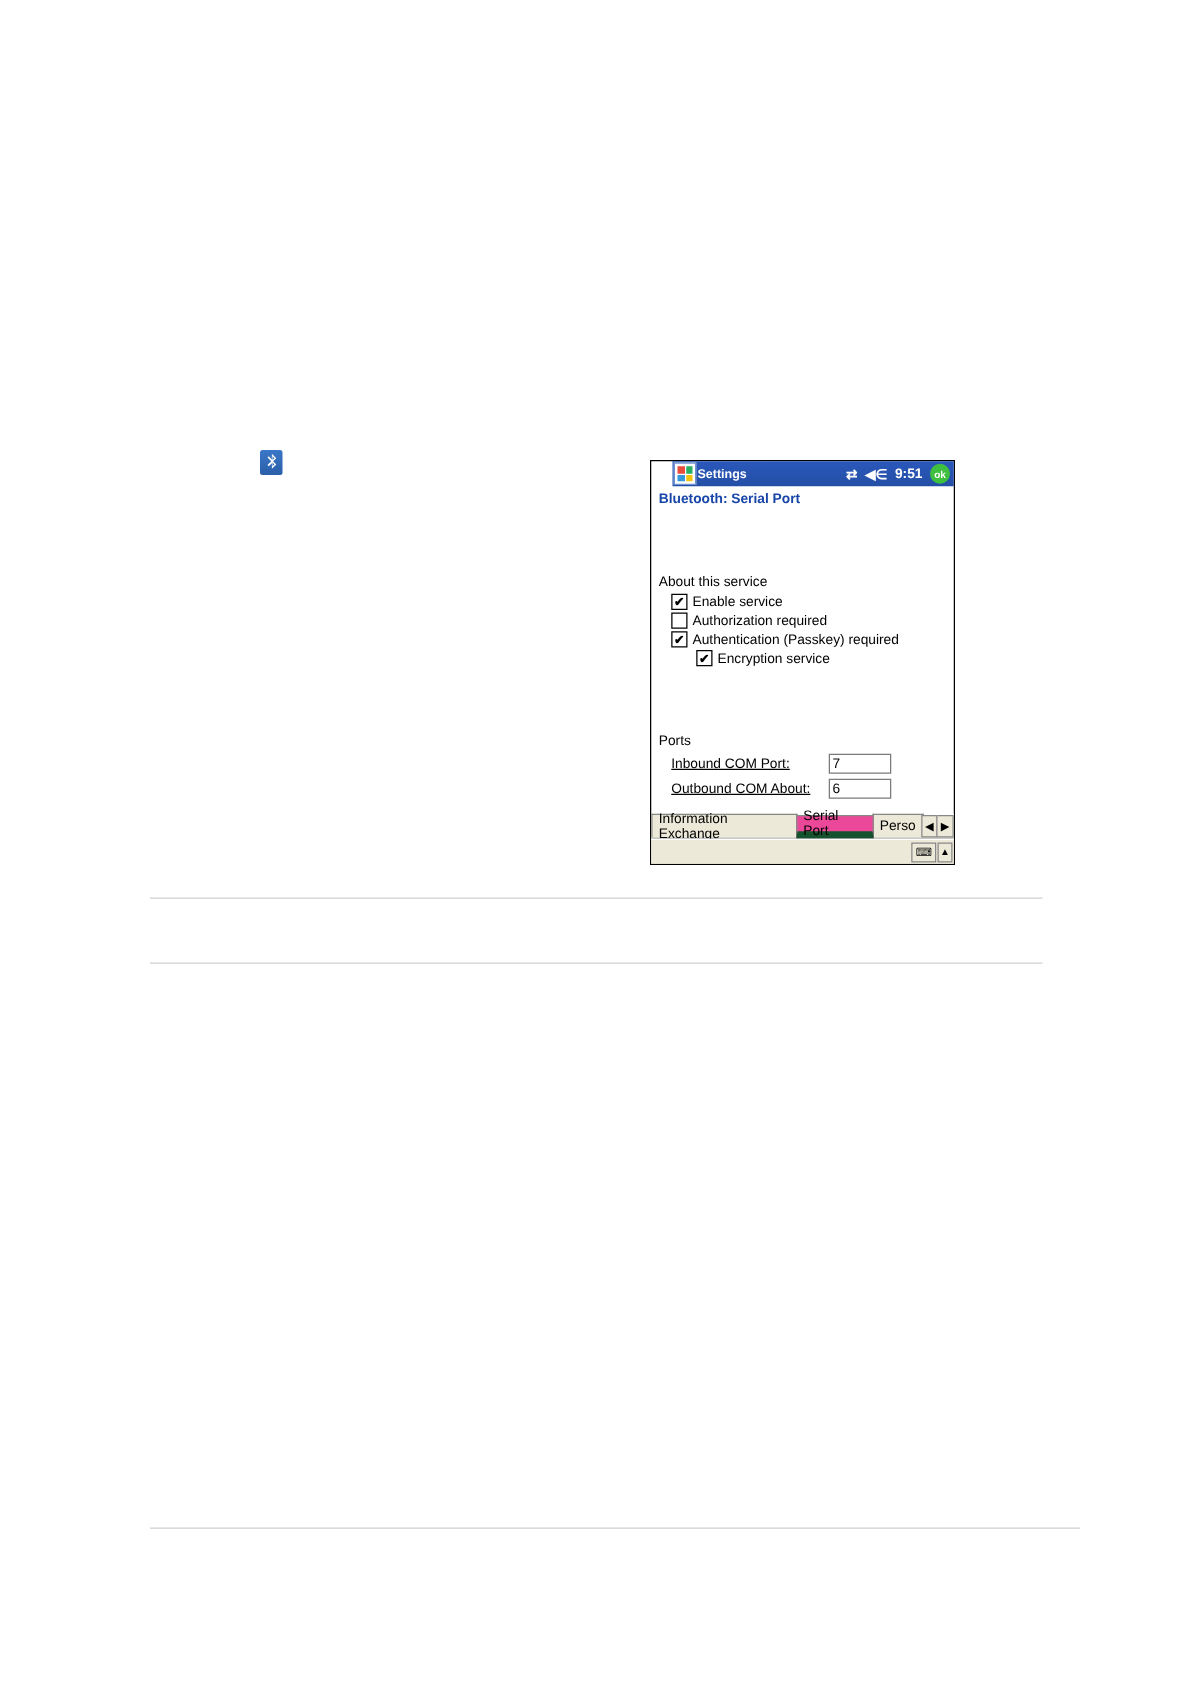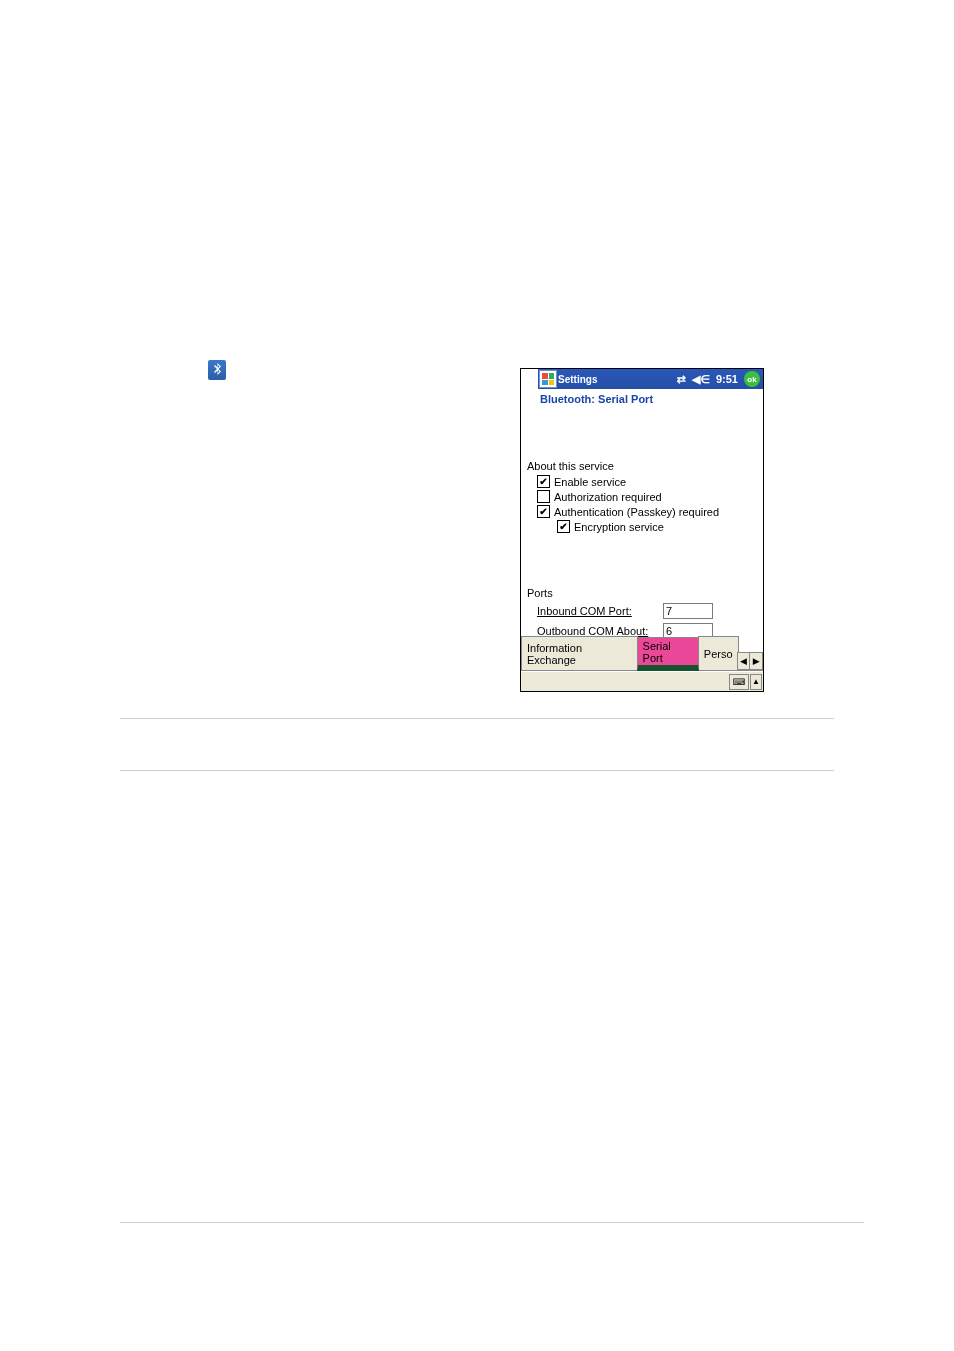--- a/index.html
+++ b/index.html
@@ -64,21 +64,20 @@
     background: #3fbf3f;
     color: #fff; font-size: 8px; font-weight: bold;
     display: flex; align-items: center; justify-content: center;
     margin: 0 3px;
   }
   .subtitle {
     padding: 4px 6px 2px 6px;
     color: #1846a8;
     font-size: 11px;
     font-weight: bold;
-    margin-left: 13px;
   }
   .section-head {
     padding: 6px 6px 2px 6px;
     font-size: 11px;
     font-weight: normal;
     color: #000;
     margin-top: 47px;
   }
   .checkrow {
     display: flex;
@@ -115,21 +114,21 @@
   .tabs {
     position: absolute;
     left: 0; right: 0; bottom: 20px;
     height: 20px;
     display: flex;
     align-items: flex-end;
     background: #fff;
     border-bottom: 1px solid #888;
   }
   .tab {
-    height: 34px;
+    height: 19px;
     padding: 2px 5px;
     font-size: 11px;
     border: 1px solid #888;
     border-bottom: none;
     background: #ece9d8;
     margin-right: -1px;
     display: flex; align-items: center;
   }
   .tab.active {
     background: #ec4899;

